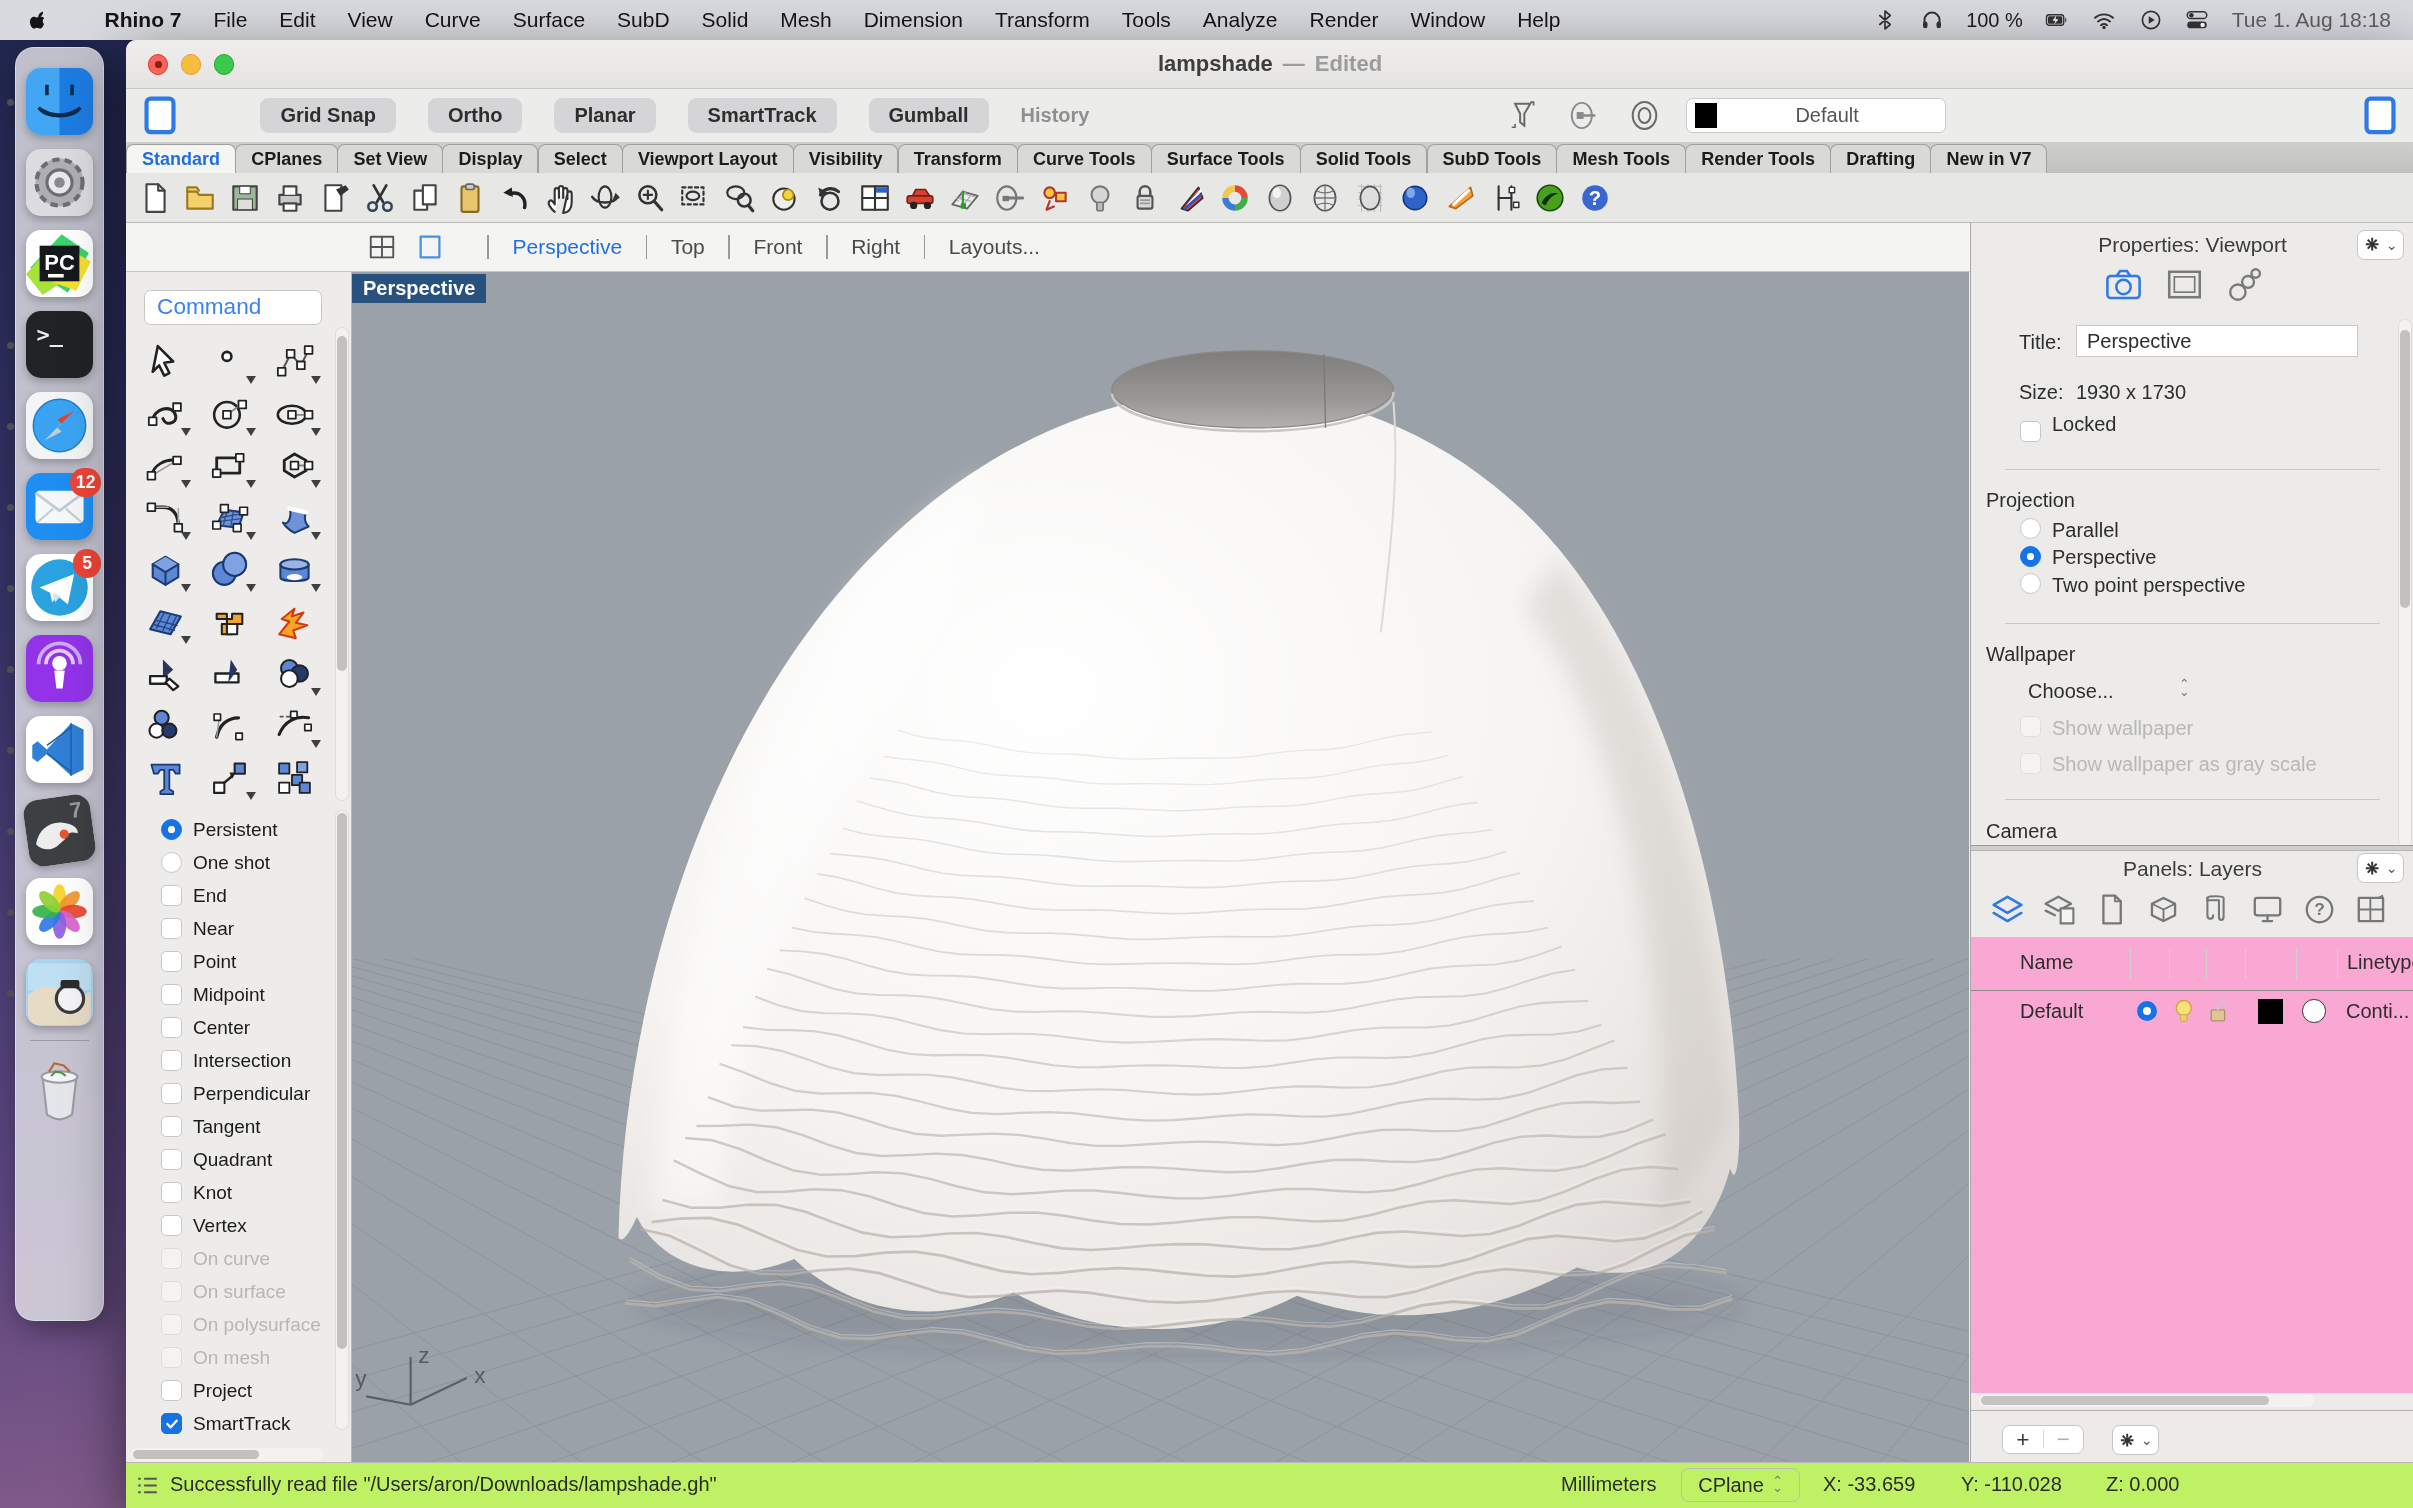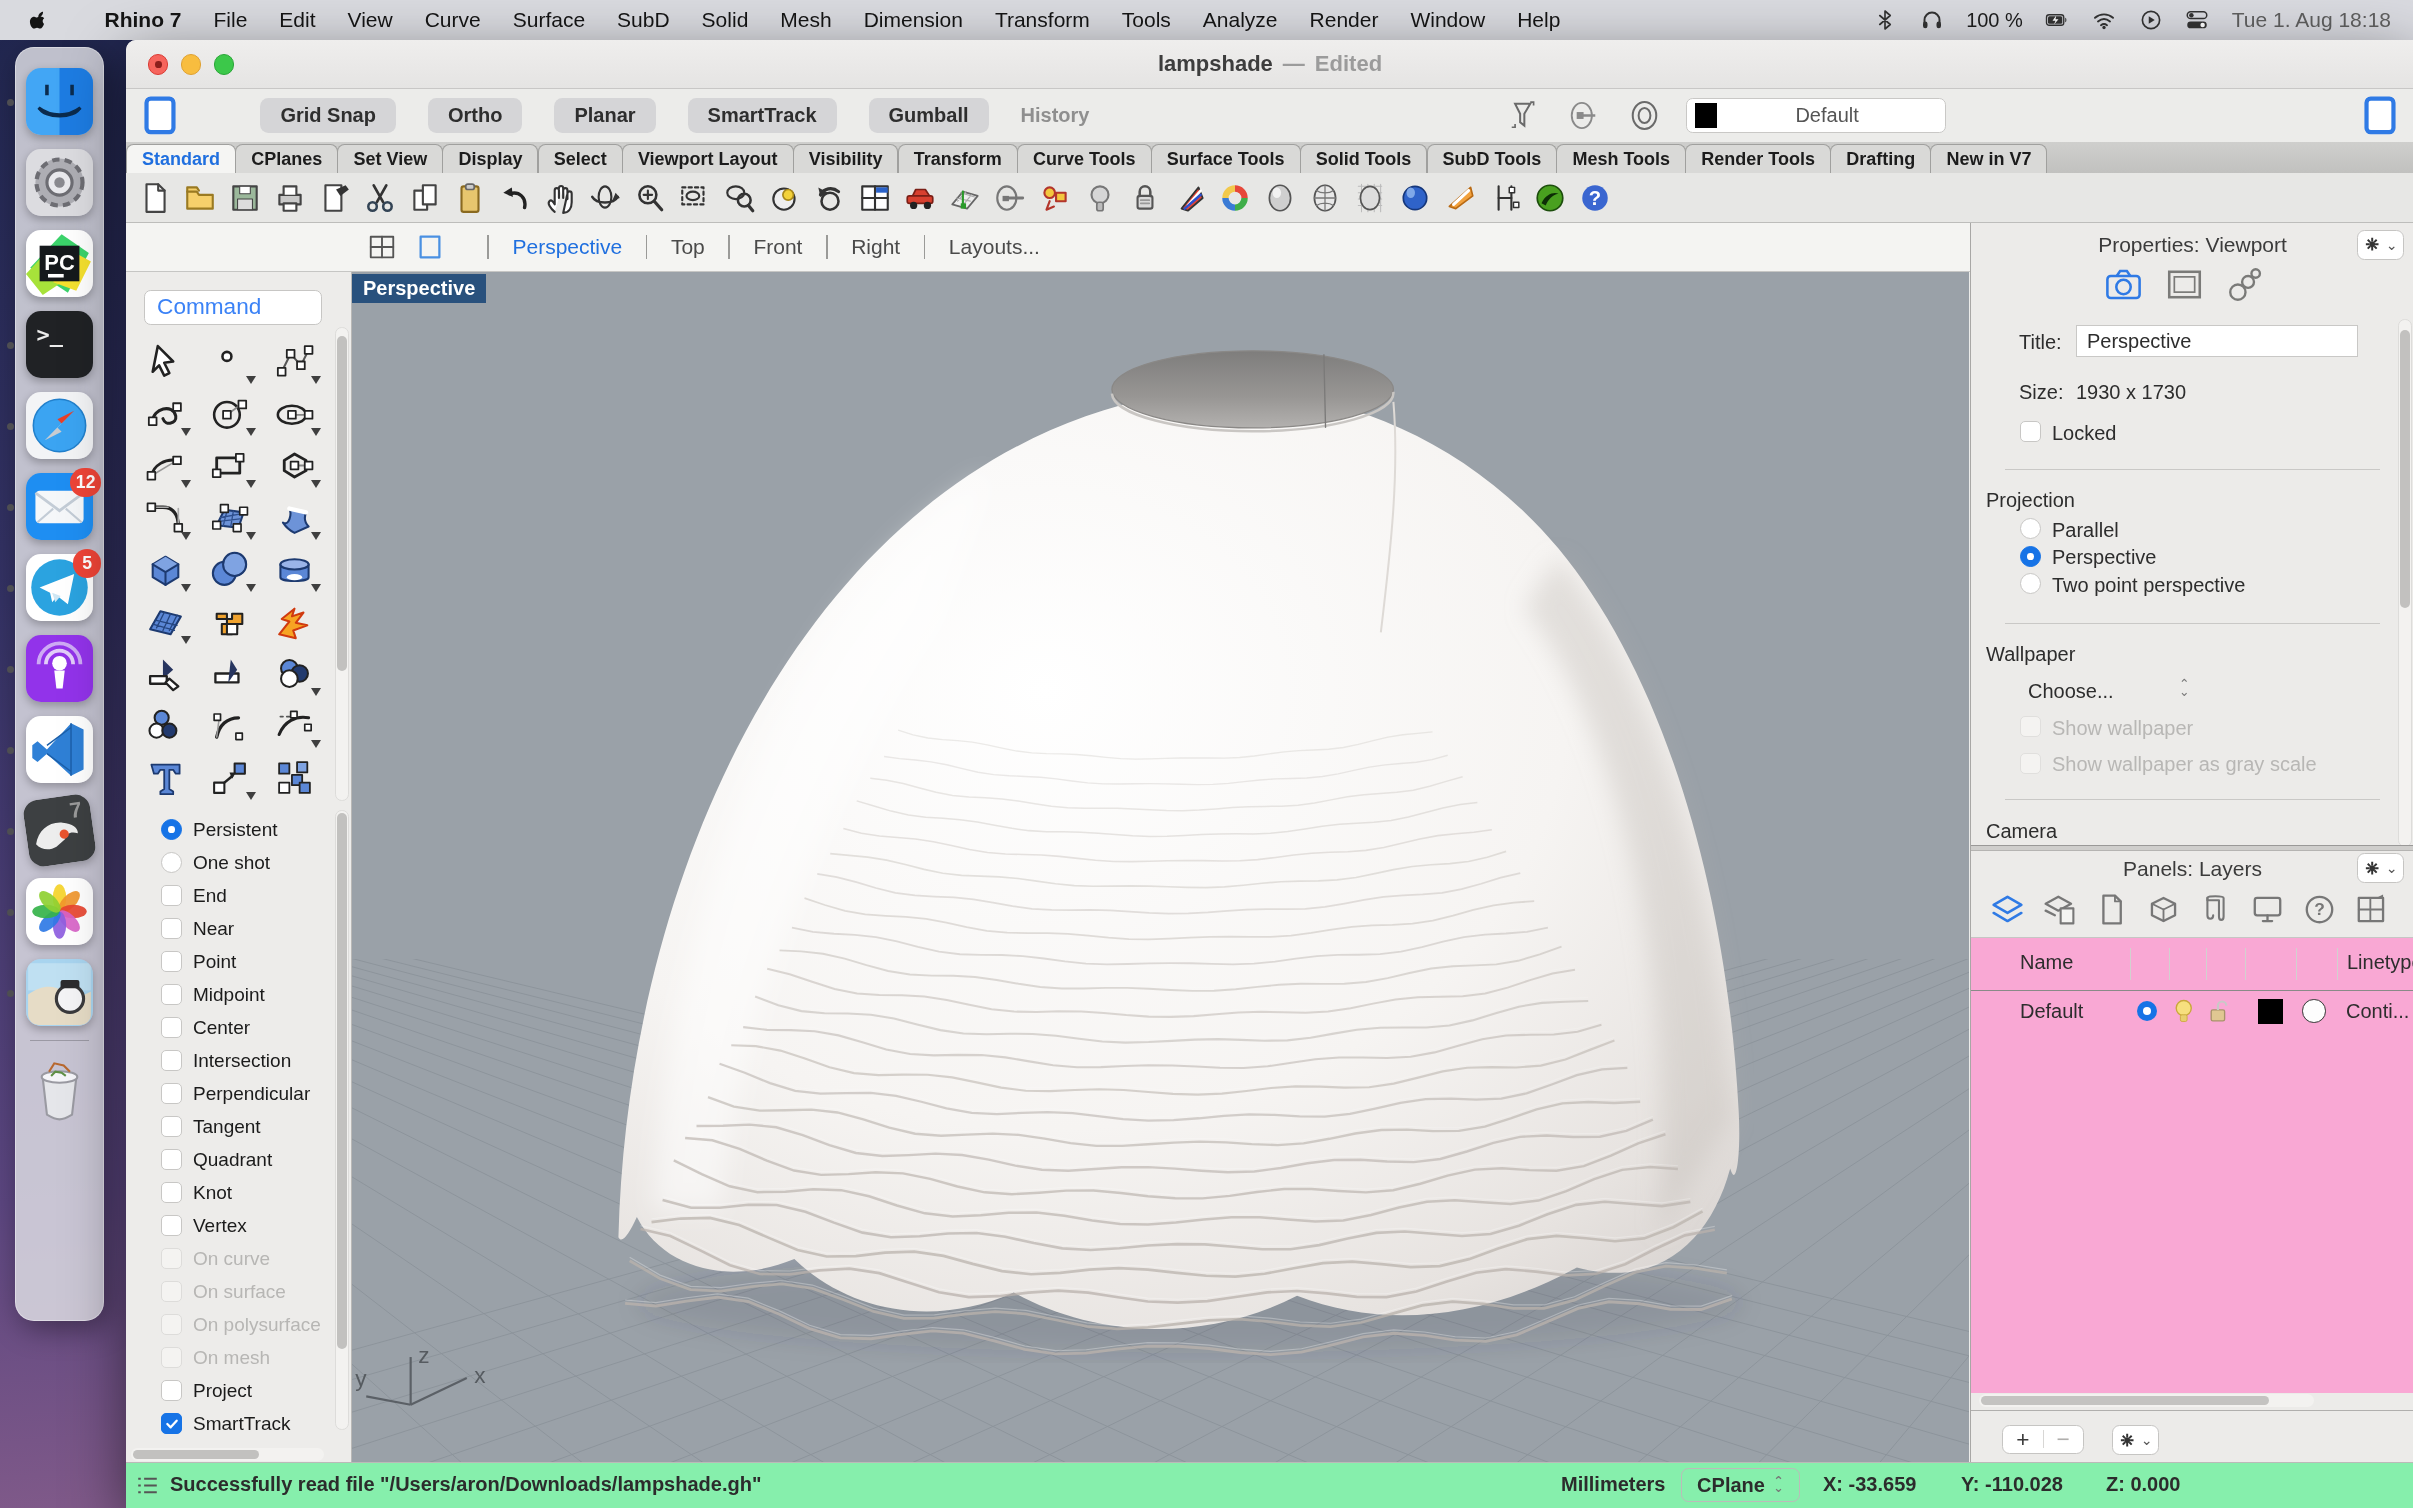--- a/index.html
+++ b/index.html
@@ -129,22 +129,22 @@
   #rp-bottom-divider{position:absolute;left:0;right:0;top:1187px;border-top:0.8px solid #b0afad;}
   #plusminus{position:absolute;left:31px;top:1202px;width:82px;height:28.5px;background:#fff;border:0.8px solid #c6c5c3;border-radius:7.5px;
     display:flex;align-items:center;box-sizing:border-box;}
   #plusminus span{flex:1;text-align:center;font-size:22.6px;color:#3a3a3a;line-height:25px;}
   #plusminus .pm-sep{flex:0 0 0.8px;width:0.8px;height:18.4px;background:#d8d7d5;}
   #plusminus .dim{color:#b0afad;}
   #rp-gear2{top:1202px;left:141px;right:auto;}
   #rp-vscroll{position:absolute;right:2.5px;top:96px;width:13.4px;height:528px;background:#f3f2f0;border:0.8px solid #dddcda;border-radius:6.7px;box-sizing:border-box;}
   #rp-vscroll div{position:absolute;left:0.8px;top:10px;width:10px;height:278px;border-radius:5px;background:#c2c1bf;}
   
-  #statusbar{position:absolute;left:0;bottom:0;right:0;height:45px;background:#86efac;border-top:0.8px solid #bbbab8;
-    font-size:20px;color:#2c2c2c;font-weight:bold;}
+  #statusbar{position:absolute;left:0;bottom:0;right:0;height:45px;background:#bef264;border-top:0.8px solid #bbbab8;
+    font-size:20px;color:#2c2c2c;}
   #sb-msg{position:absolute;left:44px;top:10px;white-space:nowrap;}
   #sb-listicon{position:absolute;left:8.4px;top:9.2px;width:27px;height:27px;}
   .sb-item{position:absolute;top:10px;white-space:nowrap;}
   #sb-cplane{position:absolute;left:1555px;top:5px;width:119px;height:34px;border:1.3px solid #bcbbb9;border-radius:7.5px;
     display:flex;align-items:center;justify-content:center;gap:8.4px;box-sizing:border-box;color:#2c2c2c;}
   .chev-ud{display:flex;flex-direction:column;line-height:7.5px;font-size:12.6px;color:#777;}
 </style>
 </head>
 <body>
 
@@ -999,21 +999,21 @@
           </span>
         </div>
 
         <span class="rp-label" style="left:48px;top:108px">Title:</span>
         <div id="title-field">
           <span>Perspective</span>
         </div>
         <span class="rp-label" style="left:48px;top:158px">Size:</span>
         <span class="rp-label" style="left:105px;top:158px">1930 x 1730</span>
         <div class="rp-check" style="left:49px;top:198px"></div>
-        <span class="rp-label" style="left:81px;top:199px">Locked</span>
+        <span class="rp-label" style="left:81px;top:190px">Locked</span>
         <div class="rp-hr" style="top:246px"></div>
 
         <span class="rp-label" style="left:15px;top:266px">Projection</span>
         <div id="projection-options"></div>
         <div class="rp-hr" style="top:400px"></div>
 
         <span class="rp-label" style="left:15px;top:420px">Wallpaper</span>
         <span class="rp-label" style="left:57px;top:457px">Choose...</span>
         <span class="chev-ud" style="position:absolute;left:208px;top:458px">
             <span>⌃</span>

